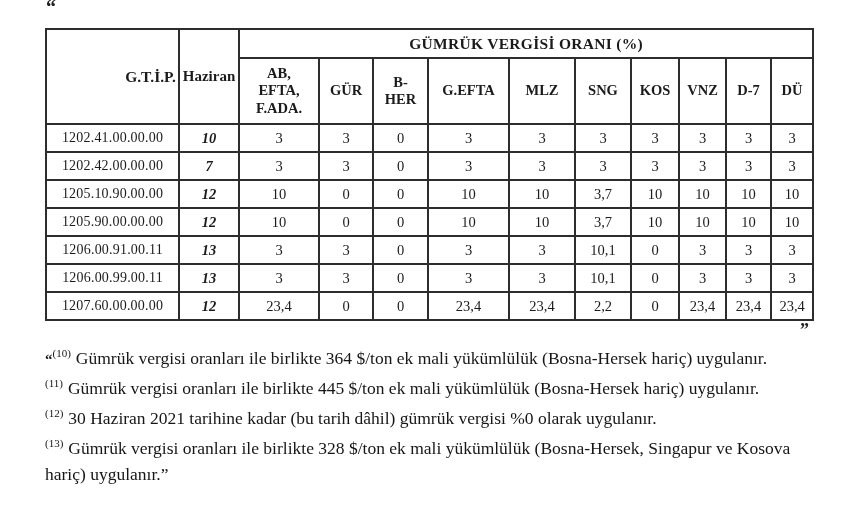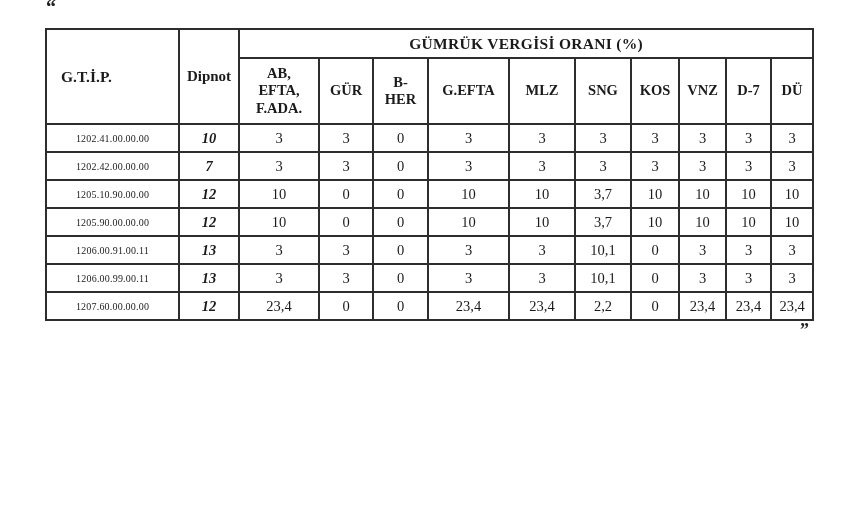--- a/index.html
+++ b/index.html
@@ -47,33 +47,33 @@
   }
   .tariff-table th {
     font-weight: bold;
   }
   th.band-header {
     height: 27px;
     font-size: 15.5px;
     letter-spacing: 0.3px;
   }
   th.gtip-header {
-    text-align: left;
+    text-align: right;
     padding-left: 14px;
     font-size: 15.5px;
   }
   th.col-header {
     height: 64px;
     line-height: 1.2;
     white-space: pre-line;
     font-size: 14.5px;
   }
   td.code-cell {
     height: 26px;
-    font-size: 10px;
+    font-size: 14px;
     letter-spacing: 0.2px;
   }
   td.dipnot-cell {
     font-weight: bold;
     font-style: italic;
     font-size: 14.5px;
   }
   td.rate-cell {
     font-size: 14.5px;
   }
@@ -127,21 +127,21 @@
       <col style="width:66px">
       <col style="width:56px">
     <col style="width:48px">
       <col style="width:47px">
       <col style="width:45px">
       <col style="width:42px">
   </colgroup>
   <thead>
     <tr>
       <th class="gtip-header" rowspan="2">G.T.İ.P.</th>
-      <th rowspan="2">Dipnot</th>
+      <th rowspan="2">Haziran</th>
       <th class="band-header" colspan="10">GÜMRÜK VERGİSİ ORANI (%)</th>
     </tr>
     <tr>
       <th class="col-header">AB,
 EFTA,
 F.ADA.</th>
       <th class="col-header">GÜR</th>
       <th class="col-header">B-
 HER</th>
       <th class="col-header">G.EFTA</th>
@@ -251,13 +251,17 @@
       <td class="rate-cell">23,4</td>
       <td class="rate-cell">23,4</td>
       <td class="rate-cell">23,4</td>
     </tr>
   </tbody>
 </table>
 
 <span class="close-quote">”</span>
 
 <div class="footnotes">
+  <p class="footnote"><span class="fq">“</span><sup>(10)</sup><span>Gümrük vergisi oranları ile birlikte 364 $/ton ek mali yükümlülük (Bosna-Hersek hariç) uygulanır.</span></p>
+  <p class="footnote"><span class="fq"></span><sup>(11)</sup><span>Gümrük vergisi oranları ile birlikte 445 $/ton ek mali yükümlülük (Bosna-Hersek hariç) uygulanır.</span></p>
+  <p class="footnote"><span class="fq"></span><sup>(12)</sup><span>30 Haziran 2021 tarihine kadar  (bu tarih dâhil) gümrük vergisi %0 olarak uygulanır.</span></p>
+  <p class="footnote"><span class="fq"></span><sup>(13)</sup><span>Gümrük vergisi oranları ile birlikte 328 $/ton ek mali yükümlülük (Bosna-Hersek, Singapur ve Kosova hariç) uygulanır.”</span></p>
 </div>
 
 </body></html>

